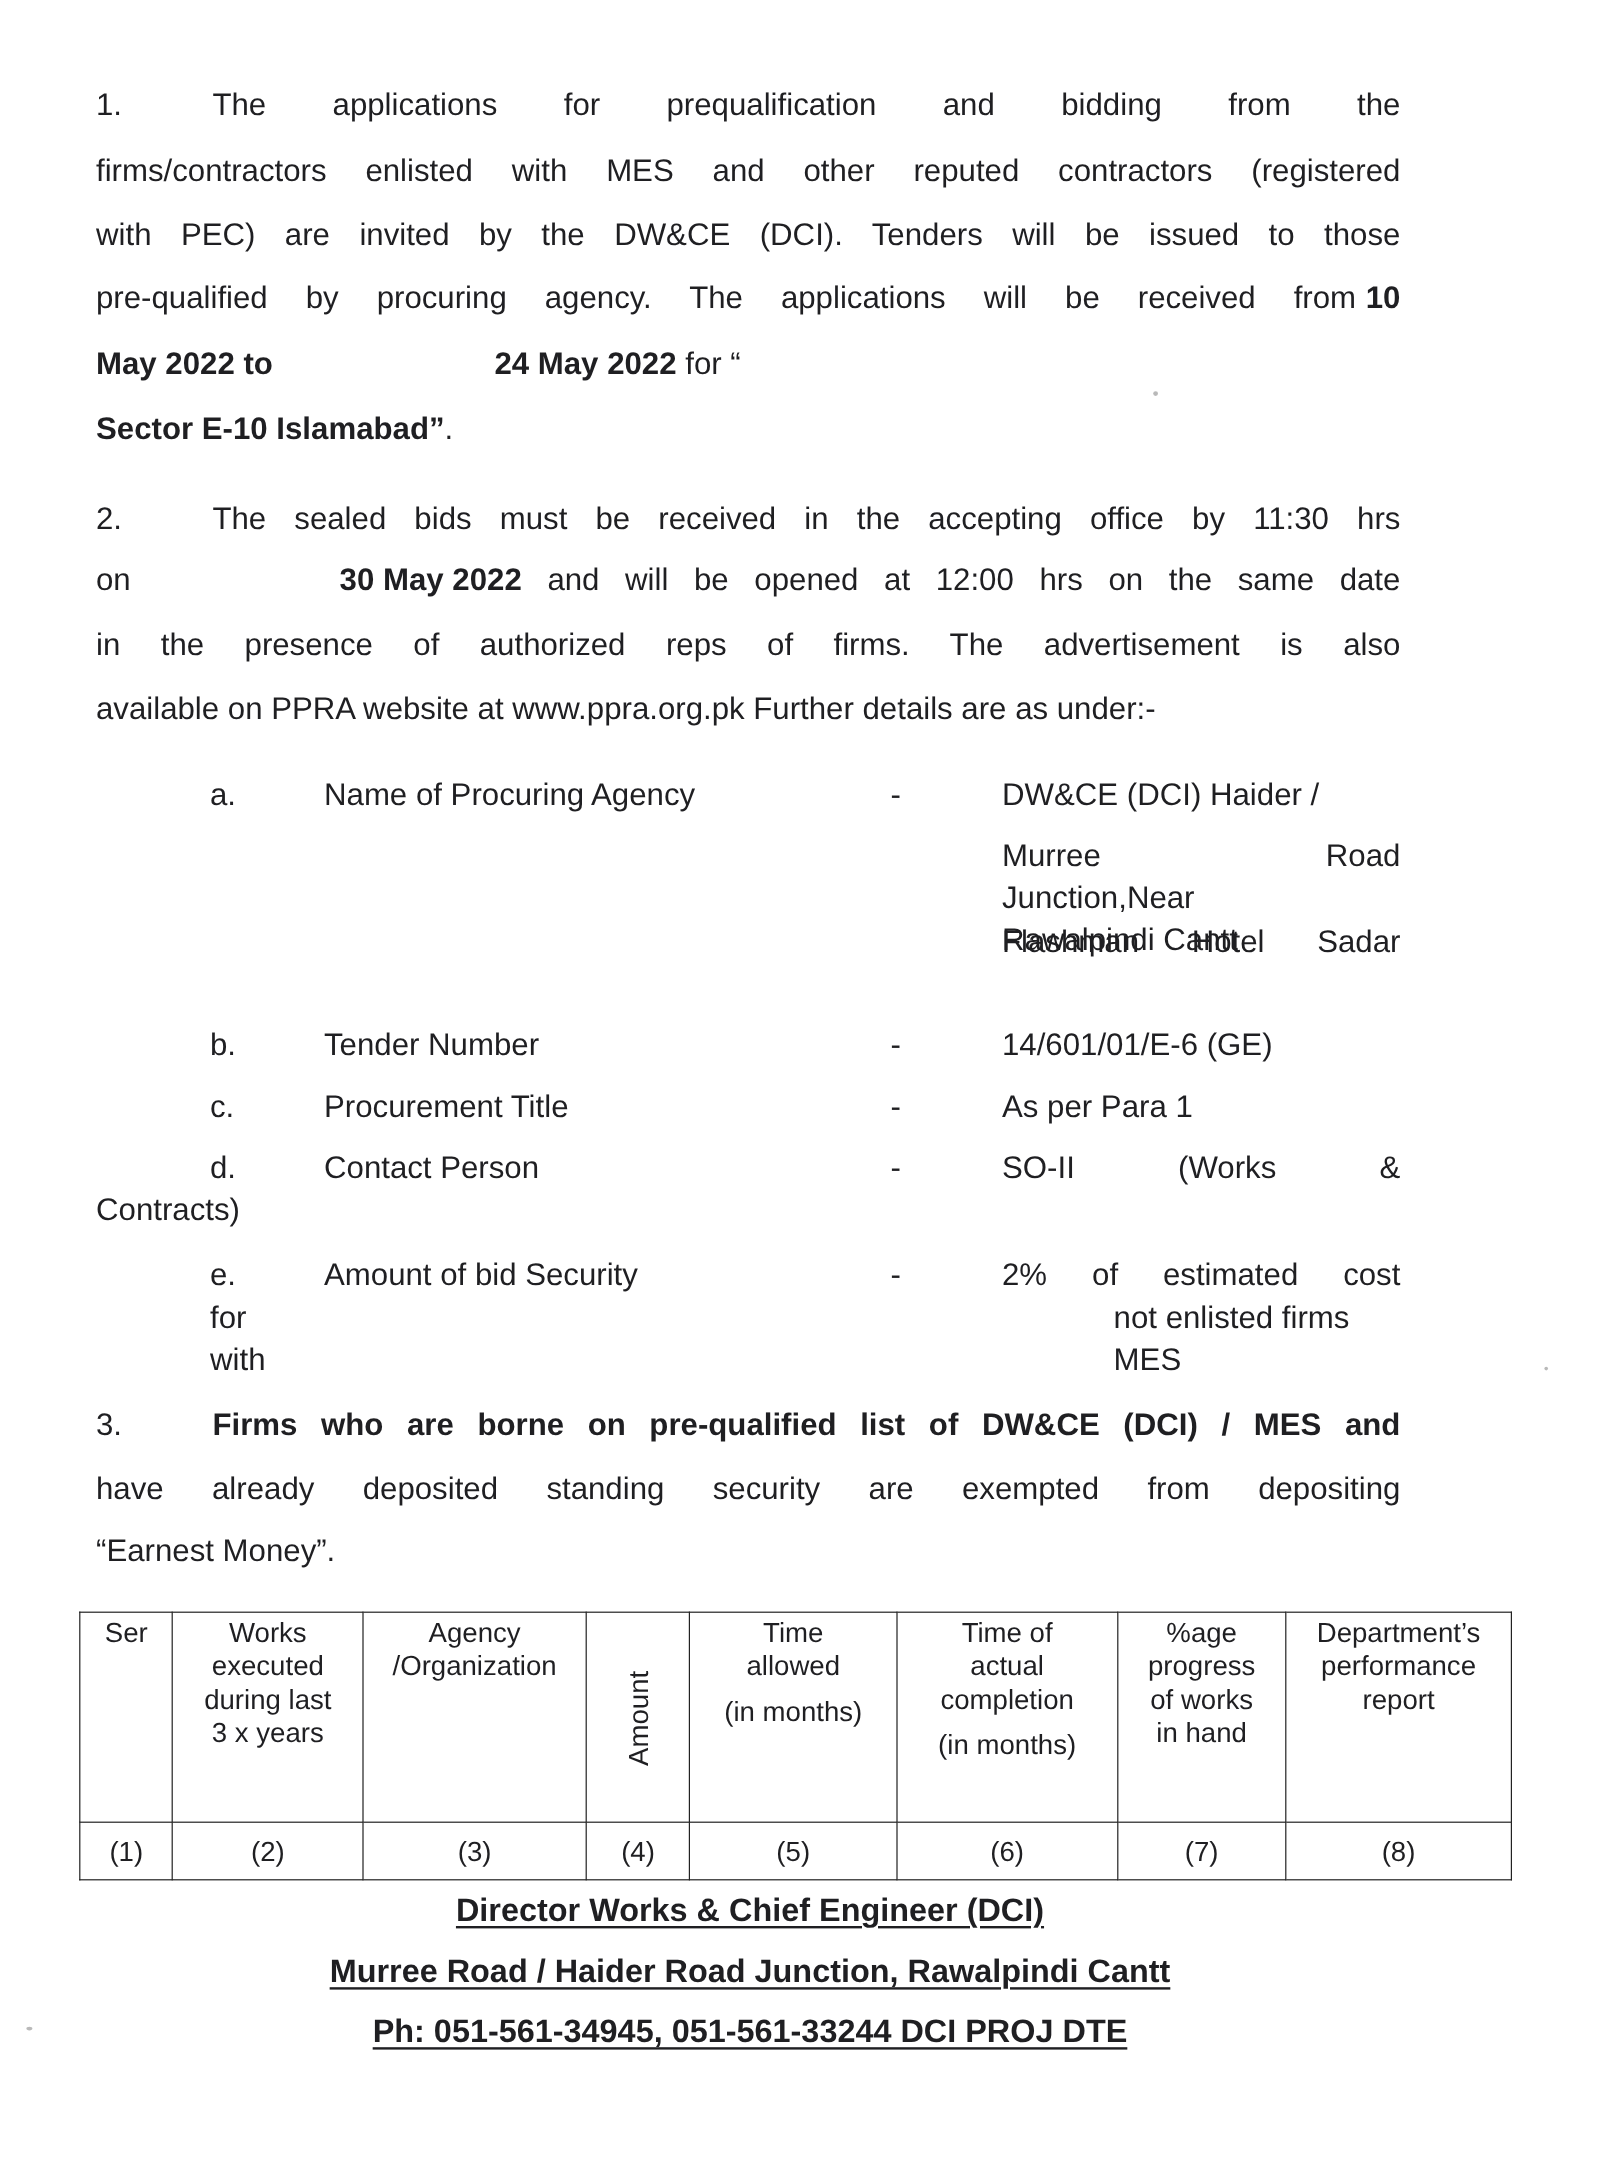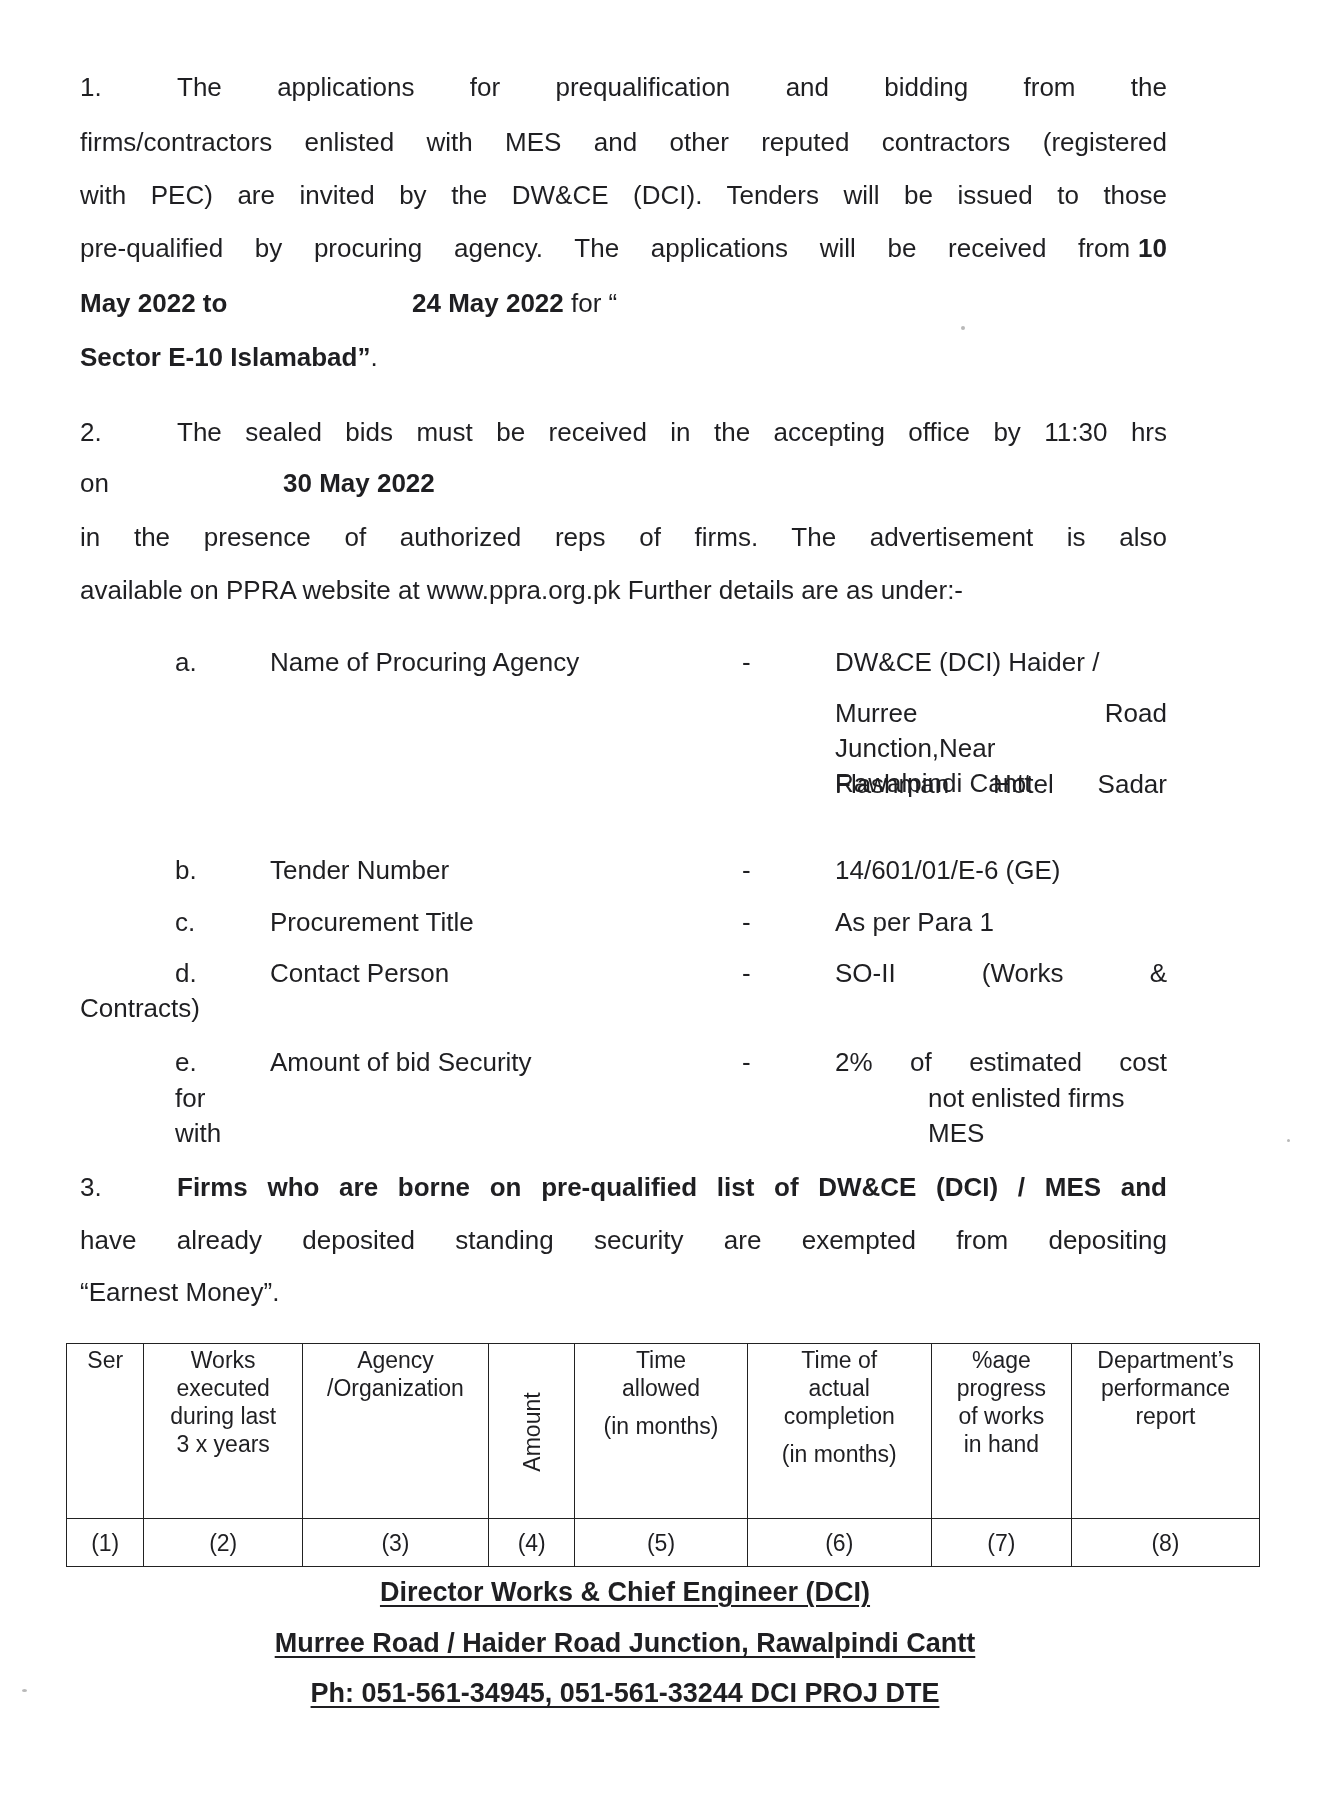--- a/index.html
+++ b/index.html
@@ -43,20 +43,21 @@
     <span class="b">Sector E-10 Islamabad”</span><span>.</span>
   </div>
 </div>
 
 <div>
   <span class="num" style="left:80px; top:417px;">2.</span>
   <div class="ln just" style="left:177px; top:417px; width:990px;">The sealed bids must be received in the accepting office by 11:30 hrs</div>
   <div class="ln" style="left:80px; top:468px;">on</div>
   <div class="ln" style="left:283px; top:468px; width:884px; display:flex;">
     <span class="b">30 May 2022</span>
+    <span class="just" style="flex:1; white-space:pre;"> and will be opened at 12:00 hrs on the same date</span>
   </div>
   <div class="ln just" style="left:80px; top:522px; width:1087px;">in the presence of authorized reps of firms. The advertisement is also</div>
   <div class="ln" style="left:80px; top:575px;">available on PPRA website at www.ppra.org.pk Further details are as under:-</div>
 </div>
 
 <div>
 
   <div>
     <span class="item-letter" style="left:175px; top:647px;">a.</span>
     <span class="item-label" style="left:270px; top:647px;">Name of Procuring Agency</span>

